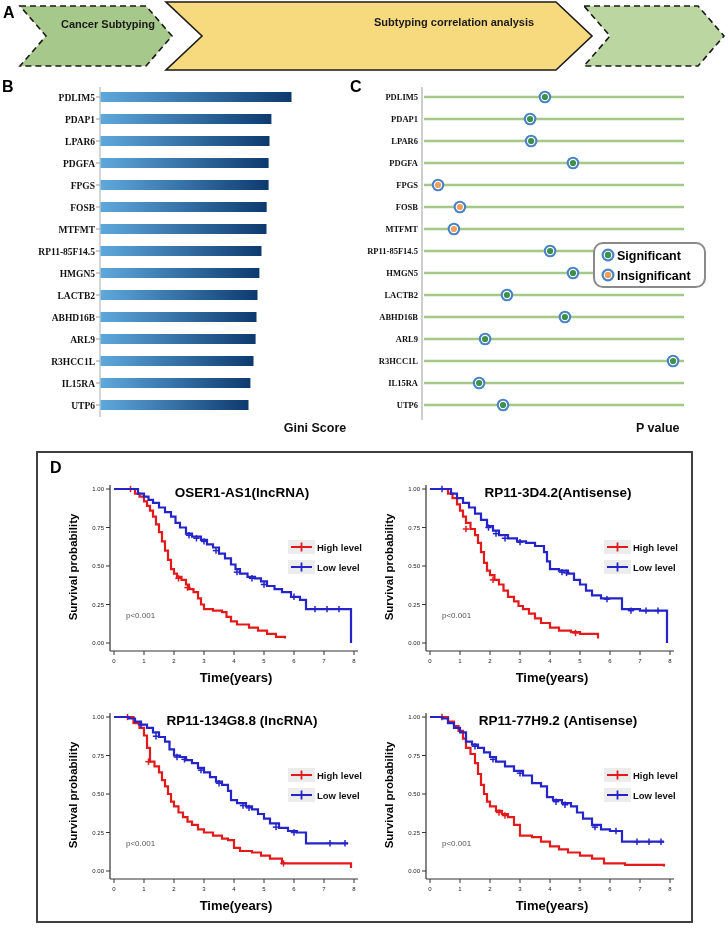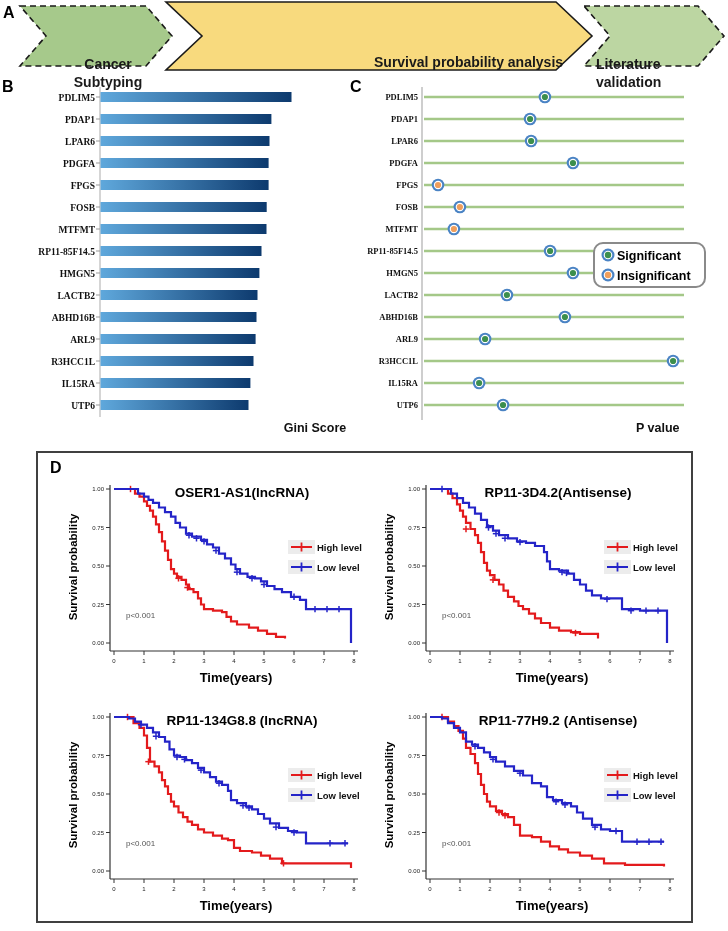--- a/index.html
+++ b/index.html
@@ -1,19 +1,19 @@
 <!DOCTYPE html>
 <html><head>
 <meta charset="utf-8">
 <style>
   html,body{margin:0;padding:0;background:#fff;}
   .page{position:relative;width:728px;height:931px;background:#ffffff;
         font-family:"Liberation Sans",sans-serif;overflow:hidden;}
   .plabel{position:absolute;font-weight:bold;font-size:16px;color:#000;}
-  .arrow-label{position:absolute;font-weight:bold;font-size:14px;line-height:1.25;color:#1a1a1a;margin-top:38px;}
+  .arrow-label{position:absolute;font-weight:bold;font-size:11px;line-height:1.25;color:#1a1a1a;}
   .center{text-align:center;}
   svg{position:absolute;overflow:visible;}
   #panelD{position:absolute;left:36px;top:451px;width:653px;height:468px;
           border:2px solid #404040;background:#fff;}
   #panelD .plabel{left:12px;top:6px;}
 </style>
 </head>
 <body>
 
 <div class="page">
@@ -21,22 +21,21 @@
   <div class="plabel" style="left:3px;top:4px">A</div>
   <div class="plabel" style="left:2px;top:78px">B</div>
   <div class="plabel" style="left:350px;top:78px">C</div>
 
   <svg id="panelA" width="728" height="74" style="left:0;top:0">
       <polygon points="20,6 146,6 172,36 146,66 20,66 46,36" fill="#a6c98b" stroke="#1a1a1a" stroke-width="1.6" stroke-dasharray="6,4"></polygon>
       <polygon points="166,2 556,2 592,36 556,70 166,70 202,36" fill="#f8da7e" stroke="#1a1a1a" stroke-width="1.6"></polygon>
       <polygon points="584,6 698,6 724,36 698,66 584,66 610,36" fill="#bcd6a2" stroke="#1a1a1a" stroke-width="1.6" stroke-dasharray="6,4"></polygon>
     </svg>
   <div class="arrow-label center" style="left:52px;top:18px;width:112px">Cancer Subtyping</div>
-  <div class="arrow-label" style="left:374px;top:16px;width:190px">Survival probability analysis</div>
-  <div class="arrow-label" style="left:596px;top:18px;width:112px">Literature validation</div>
+  <div class="arrow-label" style="left:374px;top:16px;width:190px">Subtyping correlation analysis</div>
 
   <svg id="panelB" width="364" height="372" style="left:0;top:75px">
       <defs>
         <linearGradient id="barGrad" x1="0" y1="0" x2="1" y2="0">
           <stop offset="0%" stop-color="#5fa8dc"></stop>
           <stop offset="100%" stop-color="#0d3a6e"></stop>
         </linearGradient>
       </defs>
       <line x1="100" y1="12" x2="100" y2="342" stroke="#b9b9b9" stroke-width="1.2"></line>
       <line x1="96" y1="22" x2="100" y2="22" stroke="#999" stroke-width="1"></line>

